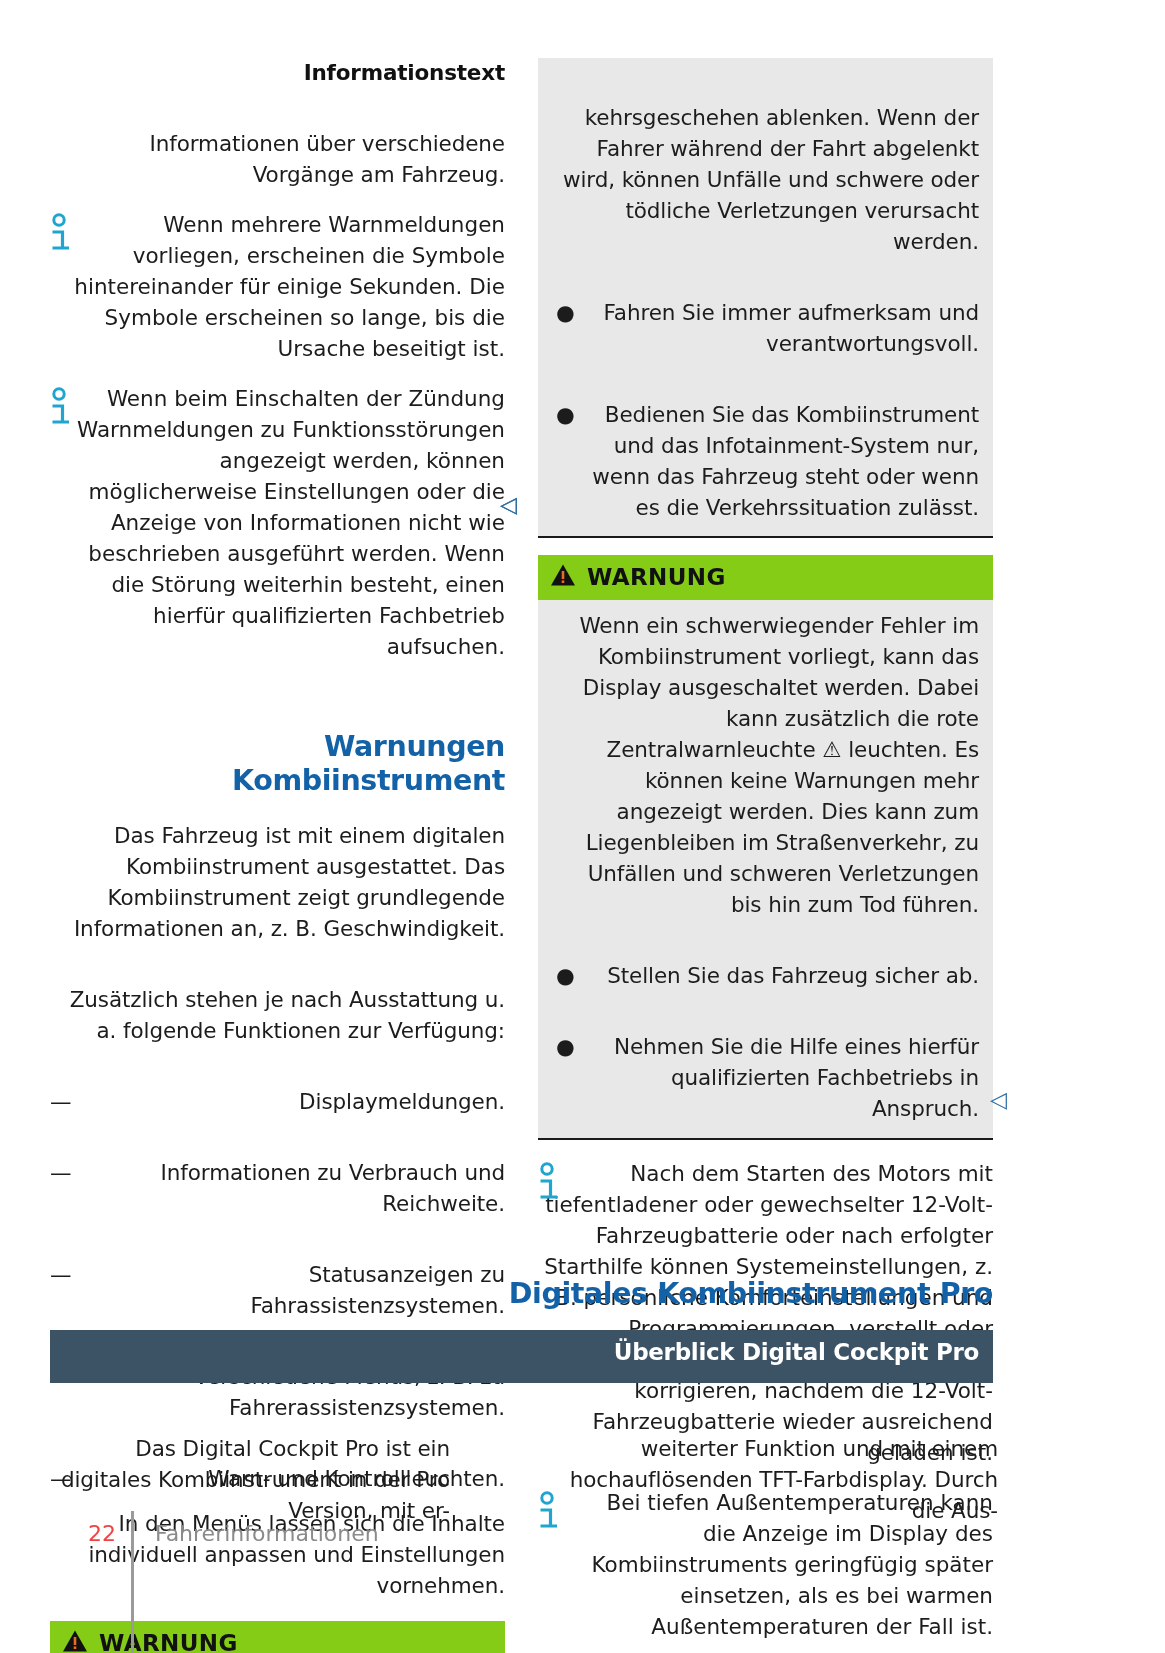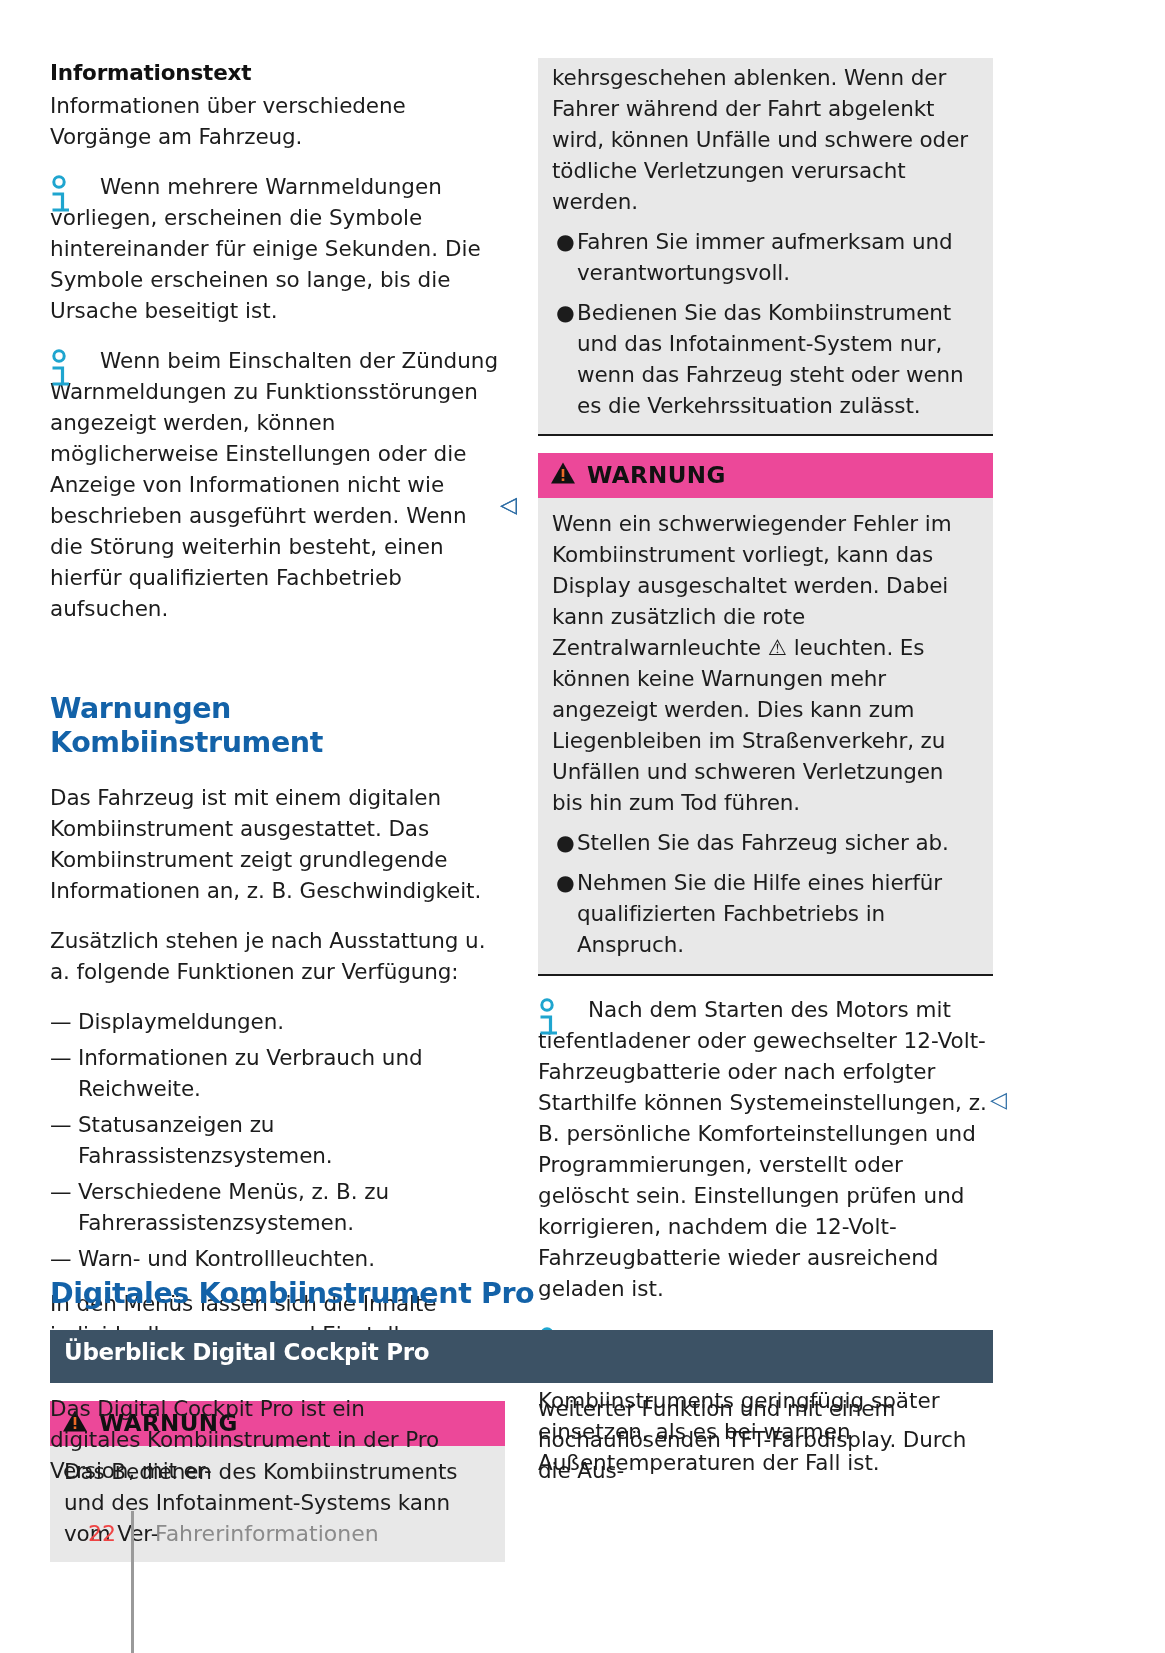--- a/index.html
+++ b/index.html
@@ -12,34 +12,36 @@
     color: #1a1a1a;
     position: relative;
     overflow: hidden;
   }
 
   .page {
     position: absolute;
     left: 0; top: 0;
     width: 1165px;
     height: 1653px;
+    text-align: right;
   }
 
   
   .col-left  { position: absolute; left: 50px;  top: 58px; width: 455px; }
   .col-right { position: absolute; left: 538px; top: 58px; width: 455px; }
 
   .band      { position: absolute; left: 50px; width: 943px; }
 
   
   p, li, .txt {
     font-size: 21.5px;
     line-height: 31px;
     letter-spacing: -0.1px;
     color: #1c1c1c;
+    margin-top: 40px;
   }
 
   .para { margin-bottom: 19px; }
   .para:last-child { margin-bottom: 0; }
 
   
   .subhead {
     font-size: 21.5px;
     line-height: 30px;
     font-weight: bold;
@@ -116,21 +118,21 @@
   ul.bul li:last-child { margin-bottom: 0; }
   ul.bul li .blt {
     position: absolute;
     left: 4px; top: 0px;
     font-size: 21.5px;
     line-height: 31px;
   }
 
   
   .warn-head {
-    background: #ec4899;
+    background: #84cc16;
     padding: 8px 19px 9px 12px;
     display: flex;
     align-items: center;
     gap: 11px;
   }
   .warn-head .wtitle {
     font-size: 23px;
     font-weight: bold;
     letter-spacing: 0.4px;
     color: #111111;

